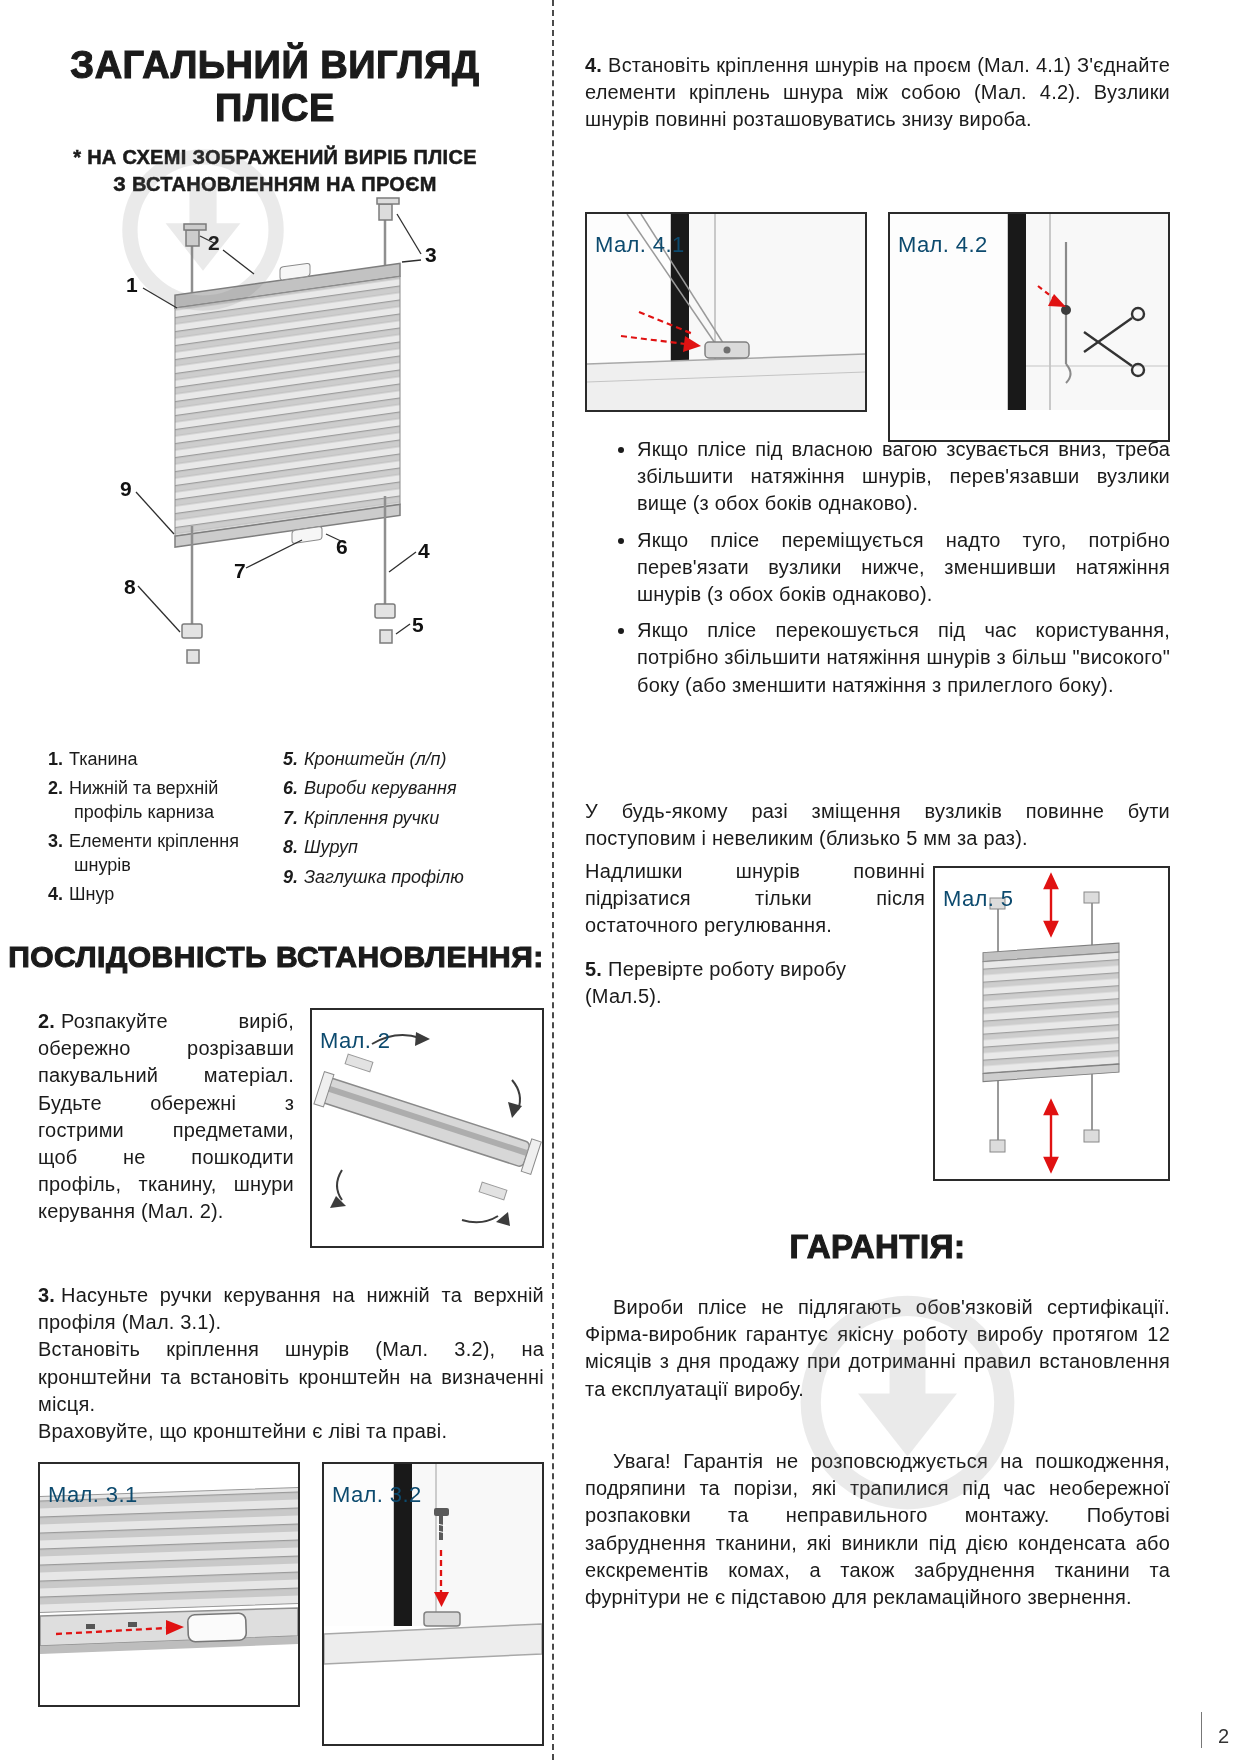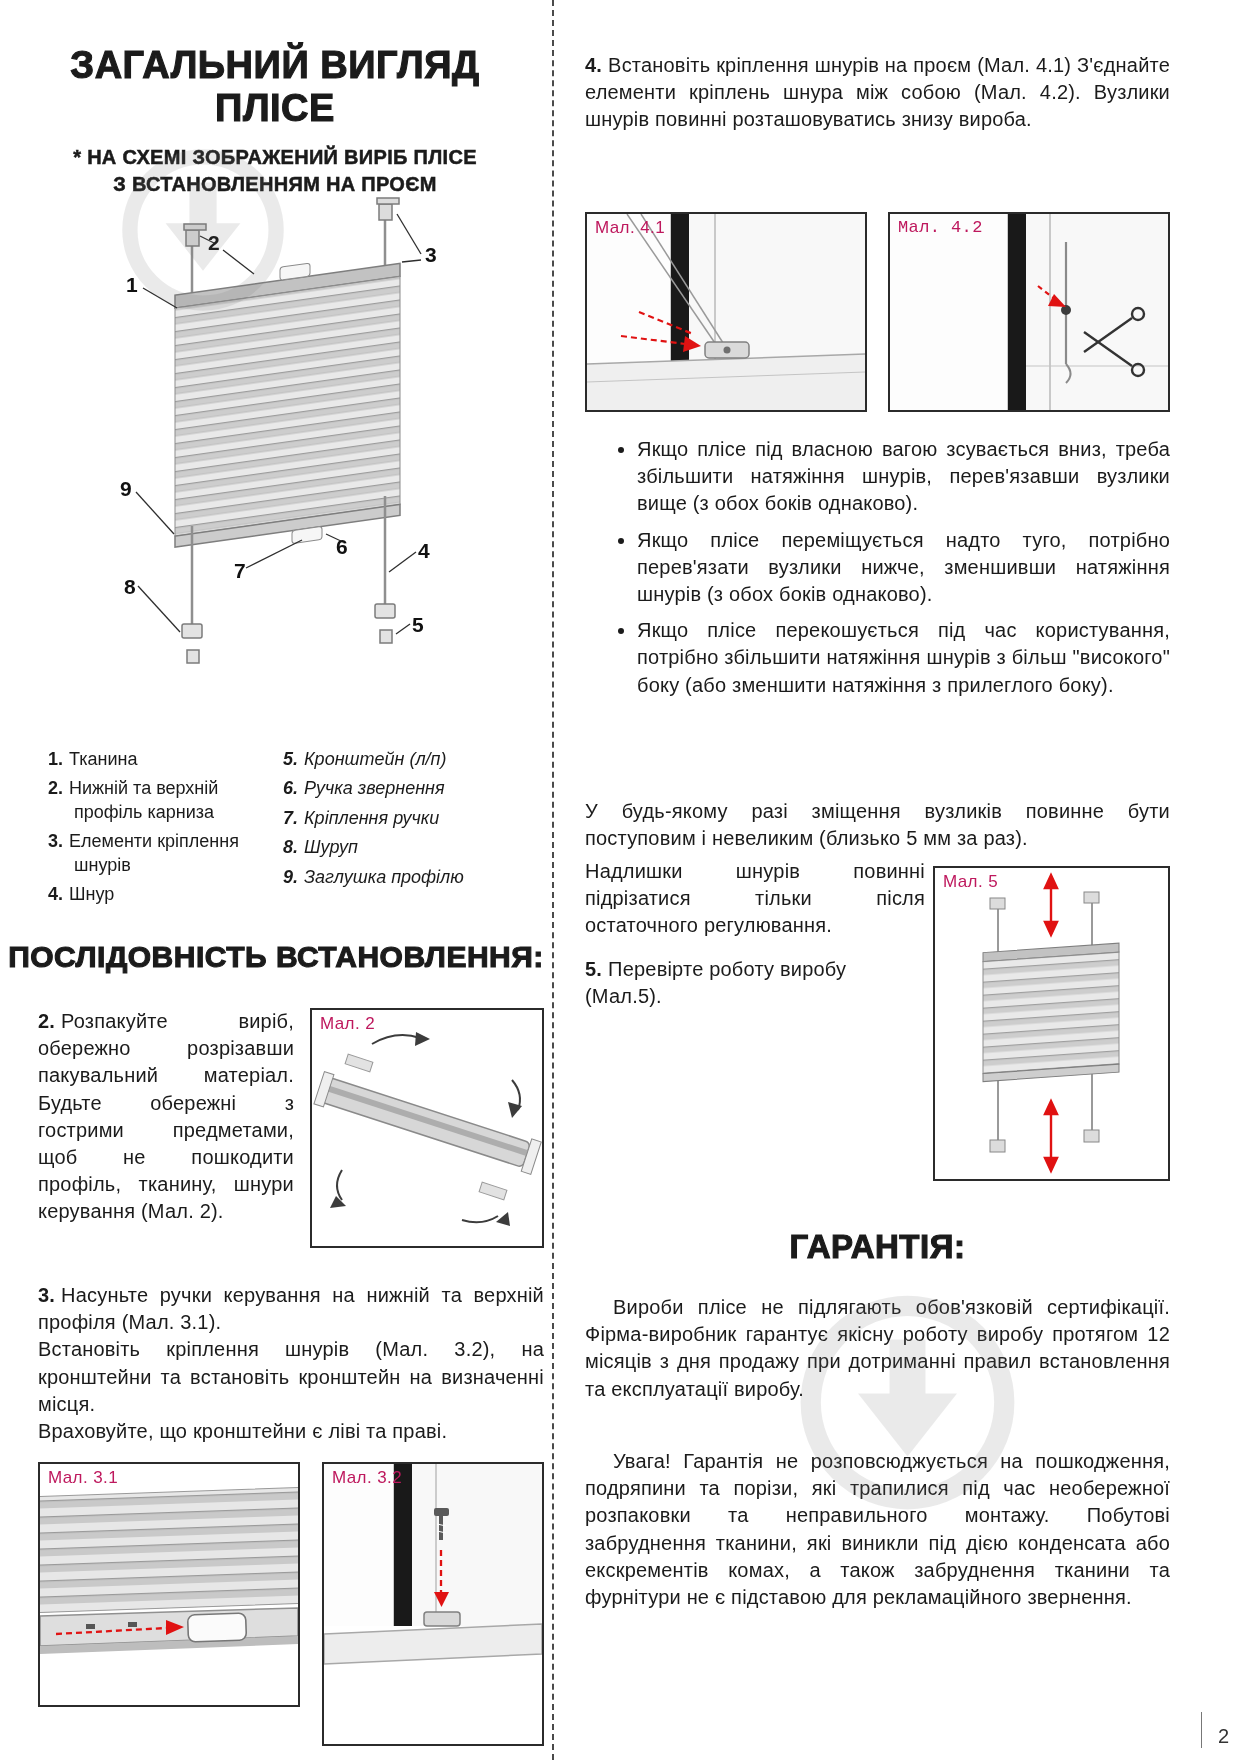--- a/index.html
+++ b/index.html
@@ -14,22 +14,22 @@
     border-left:2px dashed #4a4a4a;
   }
   .abs { position:absolute; }
   .heavy { font-weight:bold; -webkit-text-stroke:1.1px currentColor; letter-spacing:.5px; }
   .semiheavy { font-weight:bold; -webkit-text-stroke:.5px currentColor; letter-spacing:.3px; }
   .center { text-align:center; }
   .body-text { font-size:20px; line-height:1.36; text-align:justify; letter-spacing:.2px; }
   .body-text b { margin-right:6px; }
   .figbox { position:absolute; border:2px solid #2b2b2b; background:#fff; overflow:hidden; }
   .figlabel {
-    position:absolute; left:8px; top:4px; font-size:17px; letter-spacing:.4px;
-    color:#be185d; z-index:3; background:transparent;
+    position:absolute; left:8px; top:18px; font-size:22px; letter-spacing:.4px;
+    color:#0c4a6e; z-index:3; background:transparent;
   }
   .figbox svg { position:absolute; left:0; top:0; }
   .legend { display:flex; font-size:18px; line-height:1.3; }
   .legend .col1 { width:235px; } .legend .col2 { width:245px;font-style:italic; }
   .leg-item { padding-left:26px; text-indent:-26px; margin-bottom:6px; }
   .leg-n { font-weight:bold; margin-right:6px; }
   ul.bullets { list-style:disc outside; padding-left:52px; }
   ul.bullets li { margin-bottom:9px; text-align:justify; }
   .watermark { position:absolute; opacity:.15; z-index:2; pointer-events:none; }
   .pagenum {
@@ -128,21 +128,21 @@
 
   <div class="abs legend" style="left:48px; top:748px; width:492px;">
     <div class="col1">
       <div class="leg-item"><span class="leg-n">1.</span><span>Тканина</span></div>
       <div class="leg-item"><span class="leg-n">2.</span><span>Нижній та верхній профіль карниза</span></div>
       <div class="leg-item"><span class="leg-n">3.</span><span>Елементи кріплення шнурів</span></div>
       <div class="leg-item"><span class="leg-n">4.</span><span>Шнур</span></div>
     </div>
     <div class="col2">
       <div class="leg-item"><span class="leg-n">5.</span><span>Кронштейн (л/п)</span></div>
-      <div class="leg-item"><span class="leg-n">6.</span><span>Ручка звернення</span></div>
+      <div class="leg-item"><span class="leg-n">6.</span><span>Вироби керування</span></div>
       <div class="leg-item"><span class="leg-n">7.</span><span>Кріплення ручки</span></div>
       <div class="leg-item"><span class="leg-n">8.</span><span>Шуруп</span></div>
       <div class="leg-item"><span class="leg-n">9.</span><span>Заглушка профілю</span></div>
     </div>
   </div>
 
   <div class="abs heavy center" style="left:8px; top:940px; width:536px; font-size:30px;">ПОСЛІДОВНІСТЬ ВСТАНОВЛЕННЯ:</div>
 
   <div class="abs" style="left:38px; top:1008px; width:506px; display:flex; gap:16px;">
     <p class="body-text" style="width:256px;"><b>2.</b><span>Розпакуйте виріб, обережно розрізавши пакувальний матеріал. Будьте обережні з гострими предметами, щоб не пошкодити профіль, тканину, шнури керування (Мал. 2).</span></p>
@@ -245,21 +245,21 @@
       <rect x="118" y="128" width="44" height="16" rx="4" fill="#dadada" stroke="#808080" stroke-width="1.5"></rect>
       <circle cx="140" cy="136" r="3.5" fill="#6f6f6f"></circle>
       <g stroke="#e01212" stroke-width="2.2" stroke-dasharray="6 4" fill="none">
         <line x1="34" y1="122" x2="98" y2="130"></line>
         <line x1="52" y1="98" x2="106" y2="120"></line>
       </g>
       <polygon points="98,122 114,132 96,138" fill="#e01212"></polygon>
     </svg>
   </div>
 
-  <div class="figbox" style="left:888px; top:212px; width:282px; height:200px;font-family:Liberation Mono, monospace;">
+  <div class="figbox" style="left:888px; top:212px; width:282px; height:230px;">
     <div class="figlabel">Мал. 4.2</div>
     <svg width="278" height="196" viewBox="0 0 278 196">
       <rect x="0" y="0" width="118" height="196" fill="#fdfdfd"></rect>
       <line x1="118" y1="0" x2="118" y2="196" stroke="#999"></line>
       <rect x="118" y="0" width="18" height="196" fill="#191919"></rect>
       <rect x="136" y="0" width="142" height="196" fill="#f8f8f8"></rect>
       <line x1="160" y1="0" x2="160" y2="196" stroke="#c9c9c9" stroke-width="2"></line>
       <line x1="136" y1="152" x2="278" y2="152" stroke="#c4c4c4"></line>
       <line x1="176" y1="28" x2="176" y2="150" stroke="#8a8a8a" stroke-width="2.2"></line>
       <circle cx="176" cy="96" r="5" fill="#3c3c3c"></circle>

